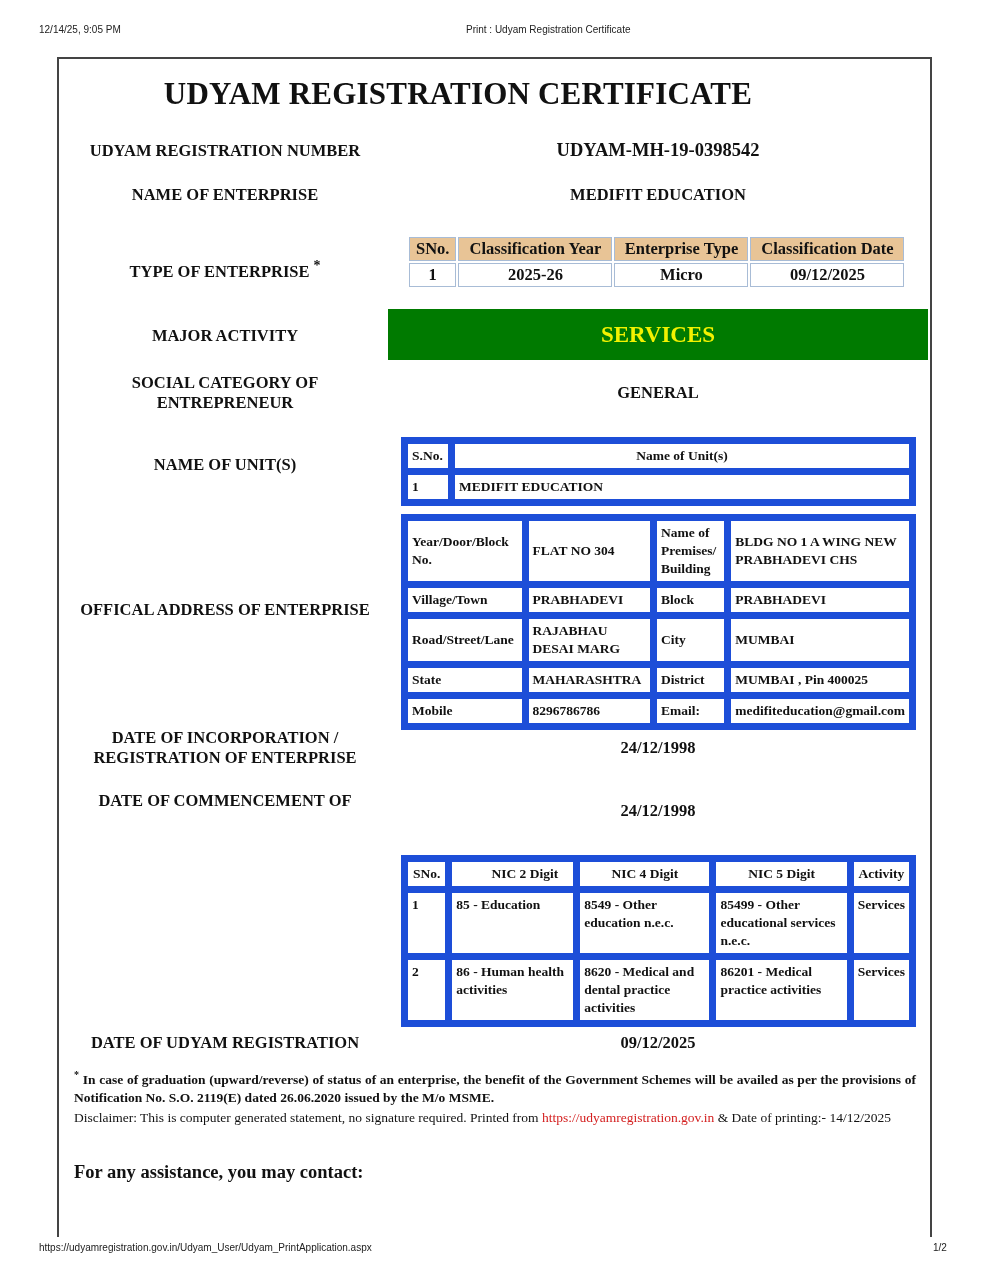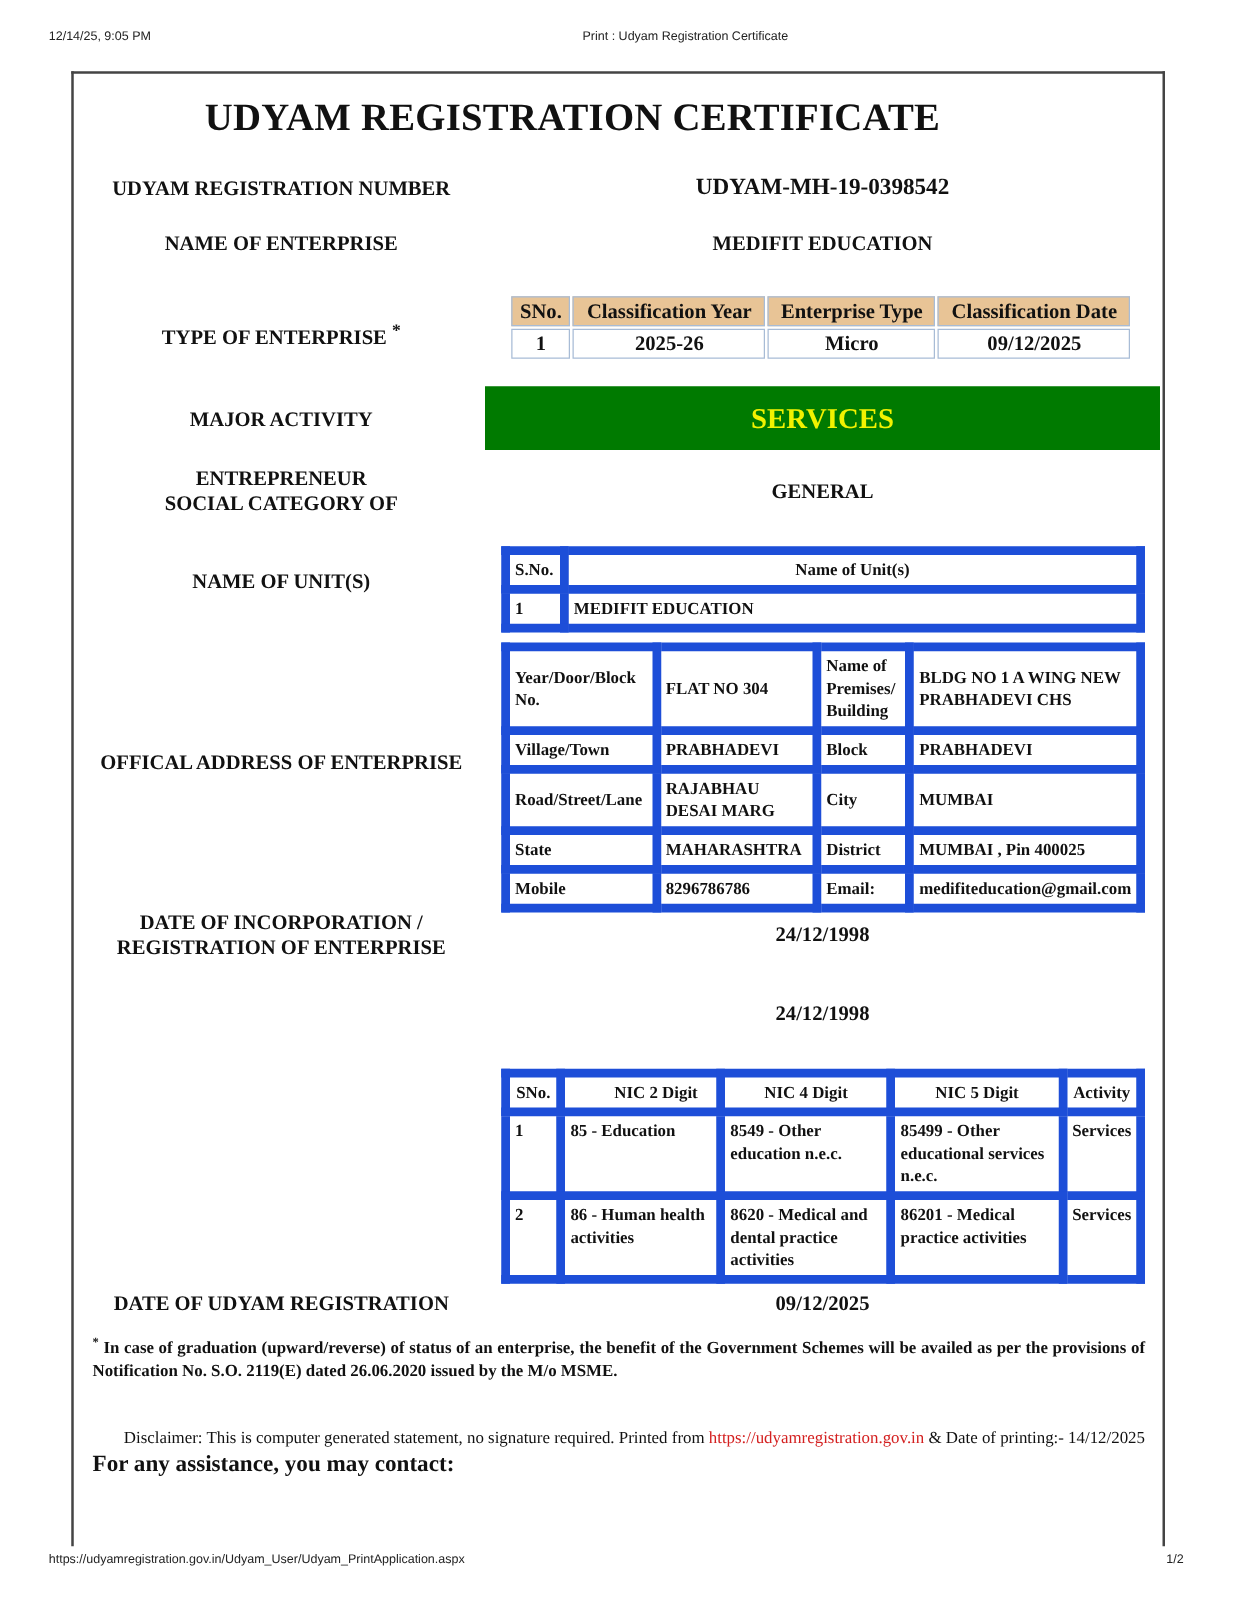--- a/index.html
+++ b/index.html
@@ -35,21 +35,21 @@
   .units th.c { text-align: center; }
 
   .addr { left: 401px; top: 514px; width: 515px; }
   .addr td { vertical-align: middle; }
 
   .nic { left: 401px; top: 855px; width: 515px; }
   .nic th { text-align: center; vertical-align: middle; }
 
   .note { position: absolute; left: 74px; top: 1066px; width: 842px; font-weight: bold; font-size: 13.5px; line-height: 18px; text-align: justify; }
   .note sup { font-size: 10px; }
-  .disclaimer { position: absolute; left: 74px; top: 1109px; width: 842px; font-size: 13.5px; line-height: 18px; text-align: right; margin-top: 32px; }
+  .disclaimer { position: absolute; left: 74px; top: 1109px; width: 842px; font-size: 13.5px; line-height: 18px; text-align: left; }
   .disclaimer a { color: #d42020; text-decoration: none; }
   .assist { position: absolute; left: 74px; top: 1162px; font-weight: bold; font-size: 18.5px; }
 </style>
 </head>
 <body>
 
 <div class="print-header" id="hdr-date">12/14/25, 9:05 PM</div>
 <div class="print-header" id="hdr-title">Print : Udyam Registration Certificate</div>
 
 <div class="frame"></div>
@@ -79,22 +79,22 @@
       <td>Micro</td>
       <td>09/12/2025</td>
     </tr>
   </tbody>
 </table>
 
 <div class="label" style="top:326px;">MAJOR ACTIVITY</div>
 <div class="services">SERVICES</div>
 
 <div class="label" style="top:373px;">
+  <div>SOCIAL CATEGORY OF</div>
   <div>ENTREPRENEUR</div>
-  <div>SOCIAL CATEGORY OF</div>
 </div>
 <div class="value" style="top:383px;">GENERAL</div>
 
 <div class="label" style="top:455px;">NAME OF UNIT(S)</div>
 <table class="grid units">
   <tbody>
       <tr>
     <th style="width:32px;">S.No.</th>
     <th class="c">Name of Unit(s)</th>
   </tr>
@@ -141,20 +141,21 @@
 </tbody>
   </table>
 
 <div class="label" style="top:728px;">
   <div>DATE OF INCORPORATION /</div>
   <div>REGISTRATION OF ENTERPRISE</div>
 </div>
 <div class="value" style="top:738px;">24/12/1998</div>
 
 <div class="label" style="top:791px;">
+  <div>DATE OF COMMENCEMENT OF</div>
 </div>
 <div class="value" style="top:801px;">24/12/1998</div>
 
 <div class="label" style="top:912px;">
 </div>
 <table class="grid nic">
   <tbody>
       <tr>
     <th style="width:30px;">SNo.</th>
     <th style="width:107px;padding-left:28px;">NIC 2 Digit</th>

